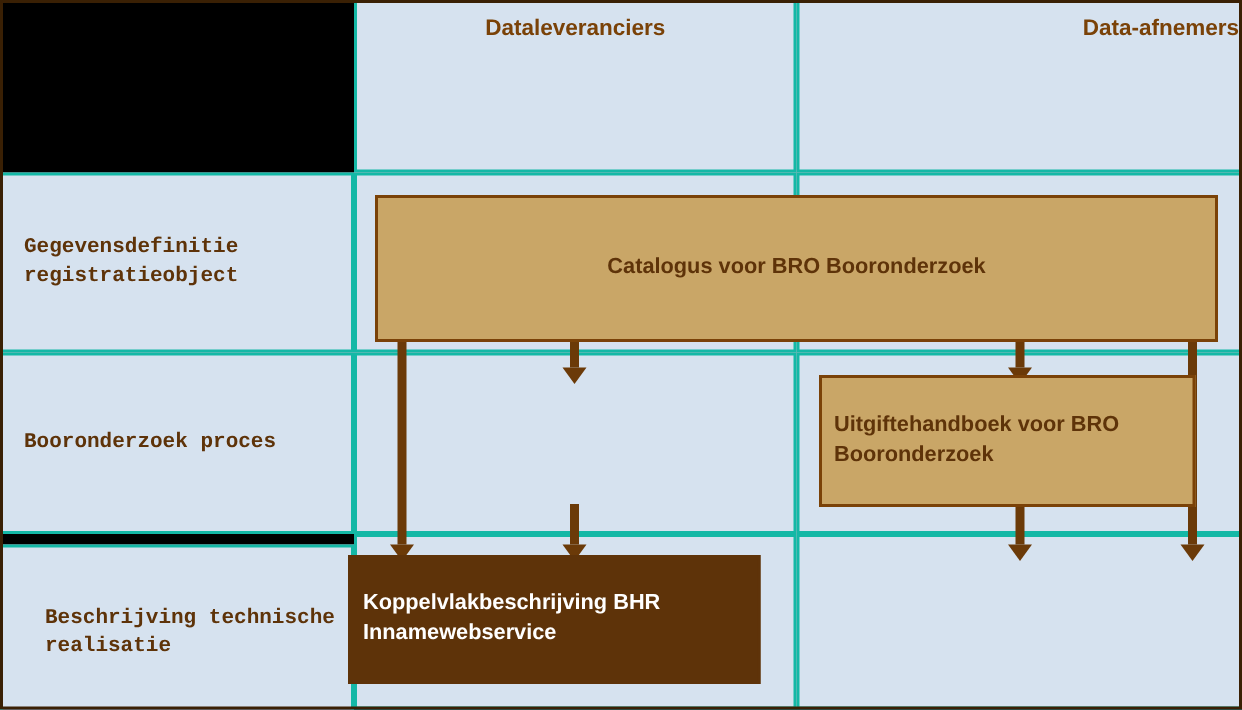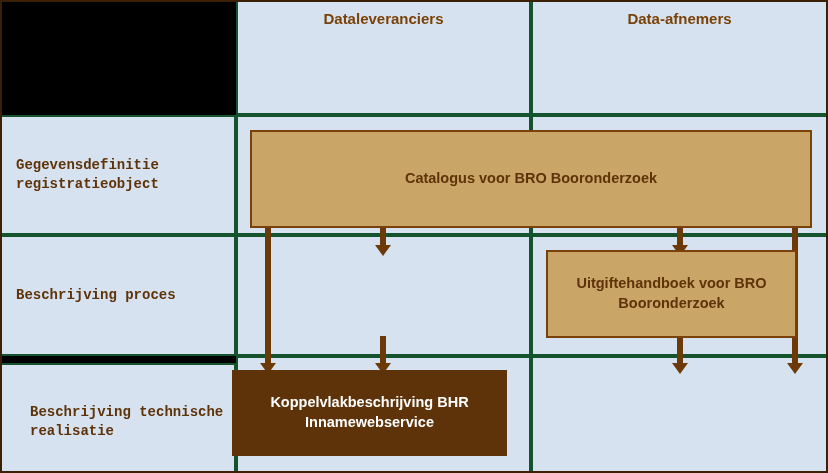--- a/index.html
+++ b/index.html
@@ -16,21 +16,21 @@
     position: relative;
     width: 828px;
     height: 473px;
     background: #000000;
   }
 
   
   .cell {
     position: absolute;
     background: #D6E2EF;
-    border: 2px solid #14532d;
+    border: 2px solid #14b8a6;
     display: flex;
     align-items: center;
   }
   .cell.header {
     justify-content: center;
     align-items: flex-start;
     padding-top: 8px;
   }
   .cell.rowlabel {
     justify-content: flex-start;
@@ -59,21 +59,21 @@
     font-family: Liberation Mono, monospace;
   }
 
   
   .box {
     position: absolute;
     border: 2px solid #7A4208;
     display: flex;
     align-items: center;
     justify-content: center;
-    text-align: center;
+    text-align: left;
     z-index: 3;
   }
   .box-tan   { background: #C9A667; }
   .box-dark  { background: #5E3309; border-color: #5E3309; }
 
   .box-label {
     font-size: 14.5px;
     font-weight: bold;
     line-height: 1.35;
     padding: 0 8px;
@@ -118,32 +118,32 @@
 <body>
 
 <div id="diagram">
 
   <div class="corner-black"></div>
 
   <div class="cell header" style="left:236px; top:0px; width:295px; height:115px;">
     <span class="header-text">Dataleveranciers</span>
   </div>
 
-  <div class="cell header" style="left:531px; top:0px; width:297px; height:115px;">
+  <div class="cell header" style="left:531px; top:0px; width:297px; height:115px;justify-content:flex-end;">
     <span class="header-text">Data-afnemers</span>
   </div>
 
   <div class="cell rowlabel" style="left:0px; top:115px; width:236px; height:120px;">
     <span class="rowlabel-text">Gegevensdefinitie registratieobject</span>
   </div>
   <div class="cell" style="left:236px; top:115px; width:295px; height:120px;"></div>
   <div class="cell" style="left:531px; top:115px; width:297px; height:120px;"></div>
 
   <div class="cell rowlabel" style="left:0px; top:235px; width:236px; height:121px;">
-    <span class="rowlabel-text">Beschrijving proces</span>
+    <span class="rowlabel-text">Booronderzoek proces</span>
   </div>
   <div class="cell" style="left:236px; top:235px; width:295px; height:121px;"></div>
   <div class="cell" style="left:531px; top:235px; width:297px; height:121px;"></div>
 
   <div class="cell rowlabel" style="left:0px; top:363px; width:236px; height:117px;padding-left:28px;">
     <span class="rowlabel-text">Beschrijving technische realisatie</span>
   </div>
   <div class="cell" style="left:236px; top:356px; width:295px; height:117px;"></div>
   <div class="cell" style="left:531px; top:356px; width:297px; height:117px;"></div>
 

